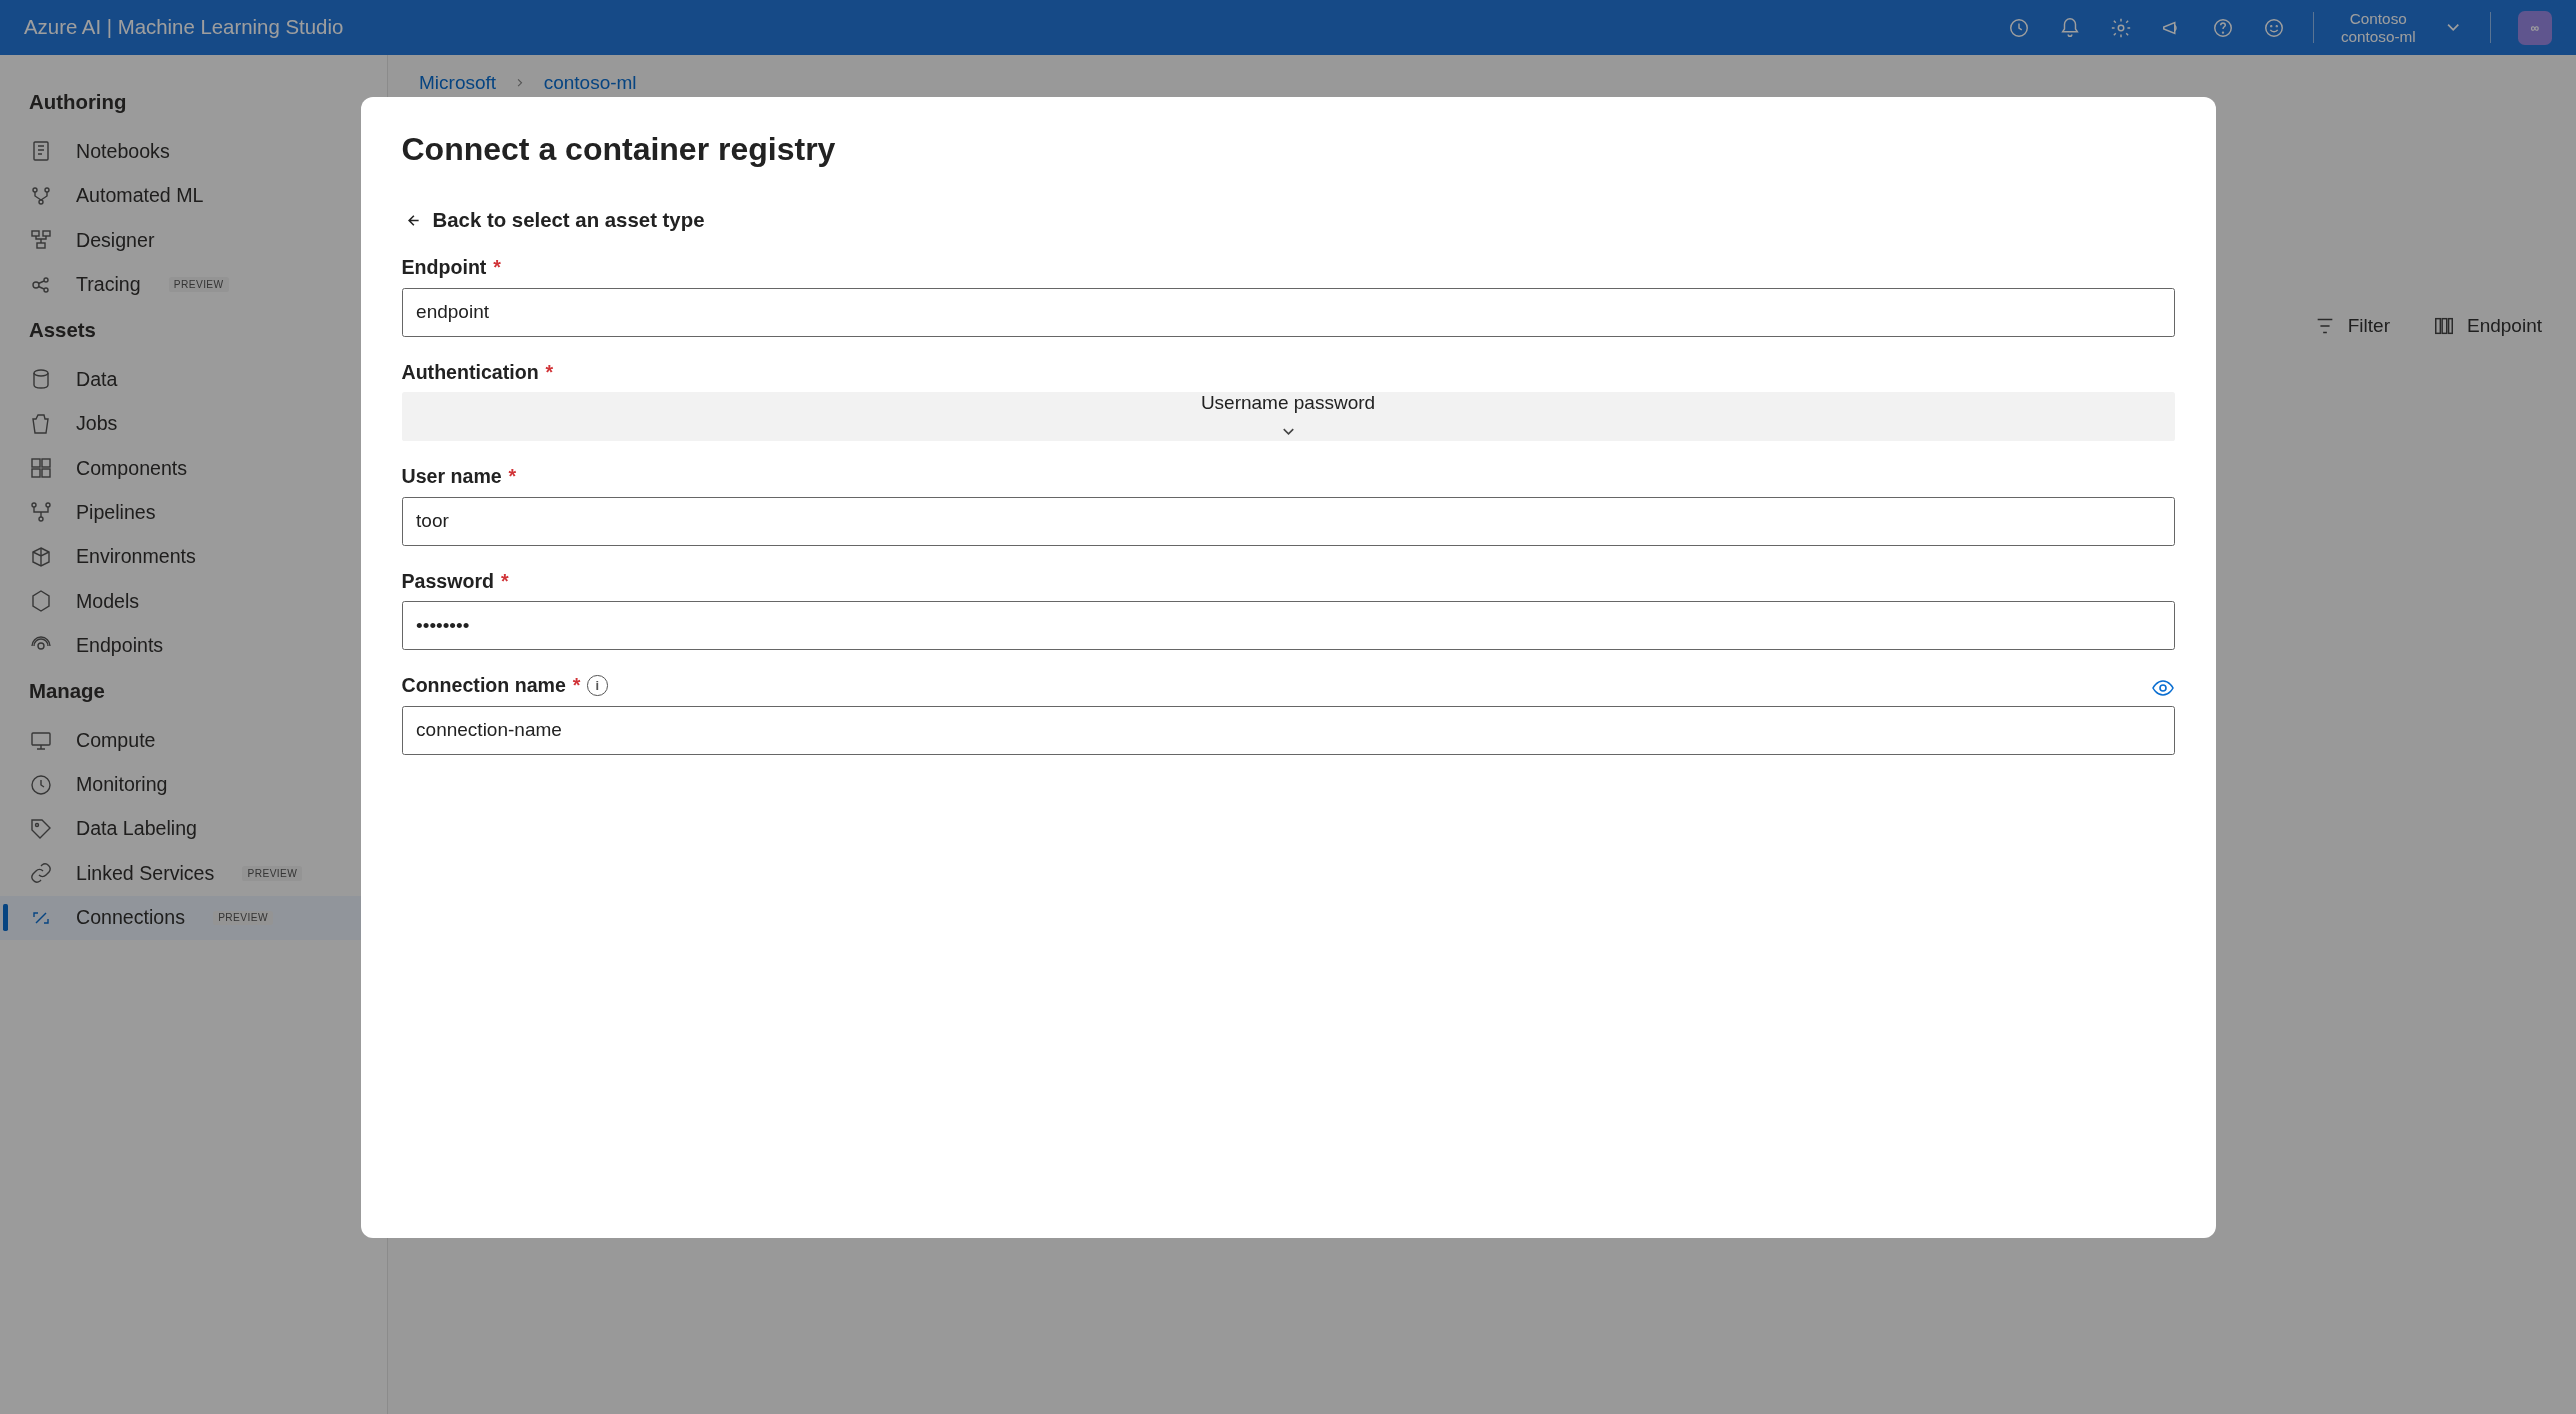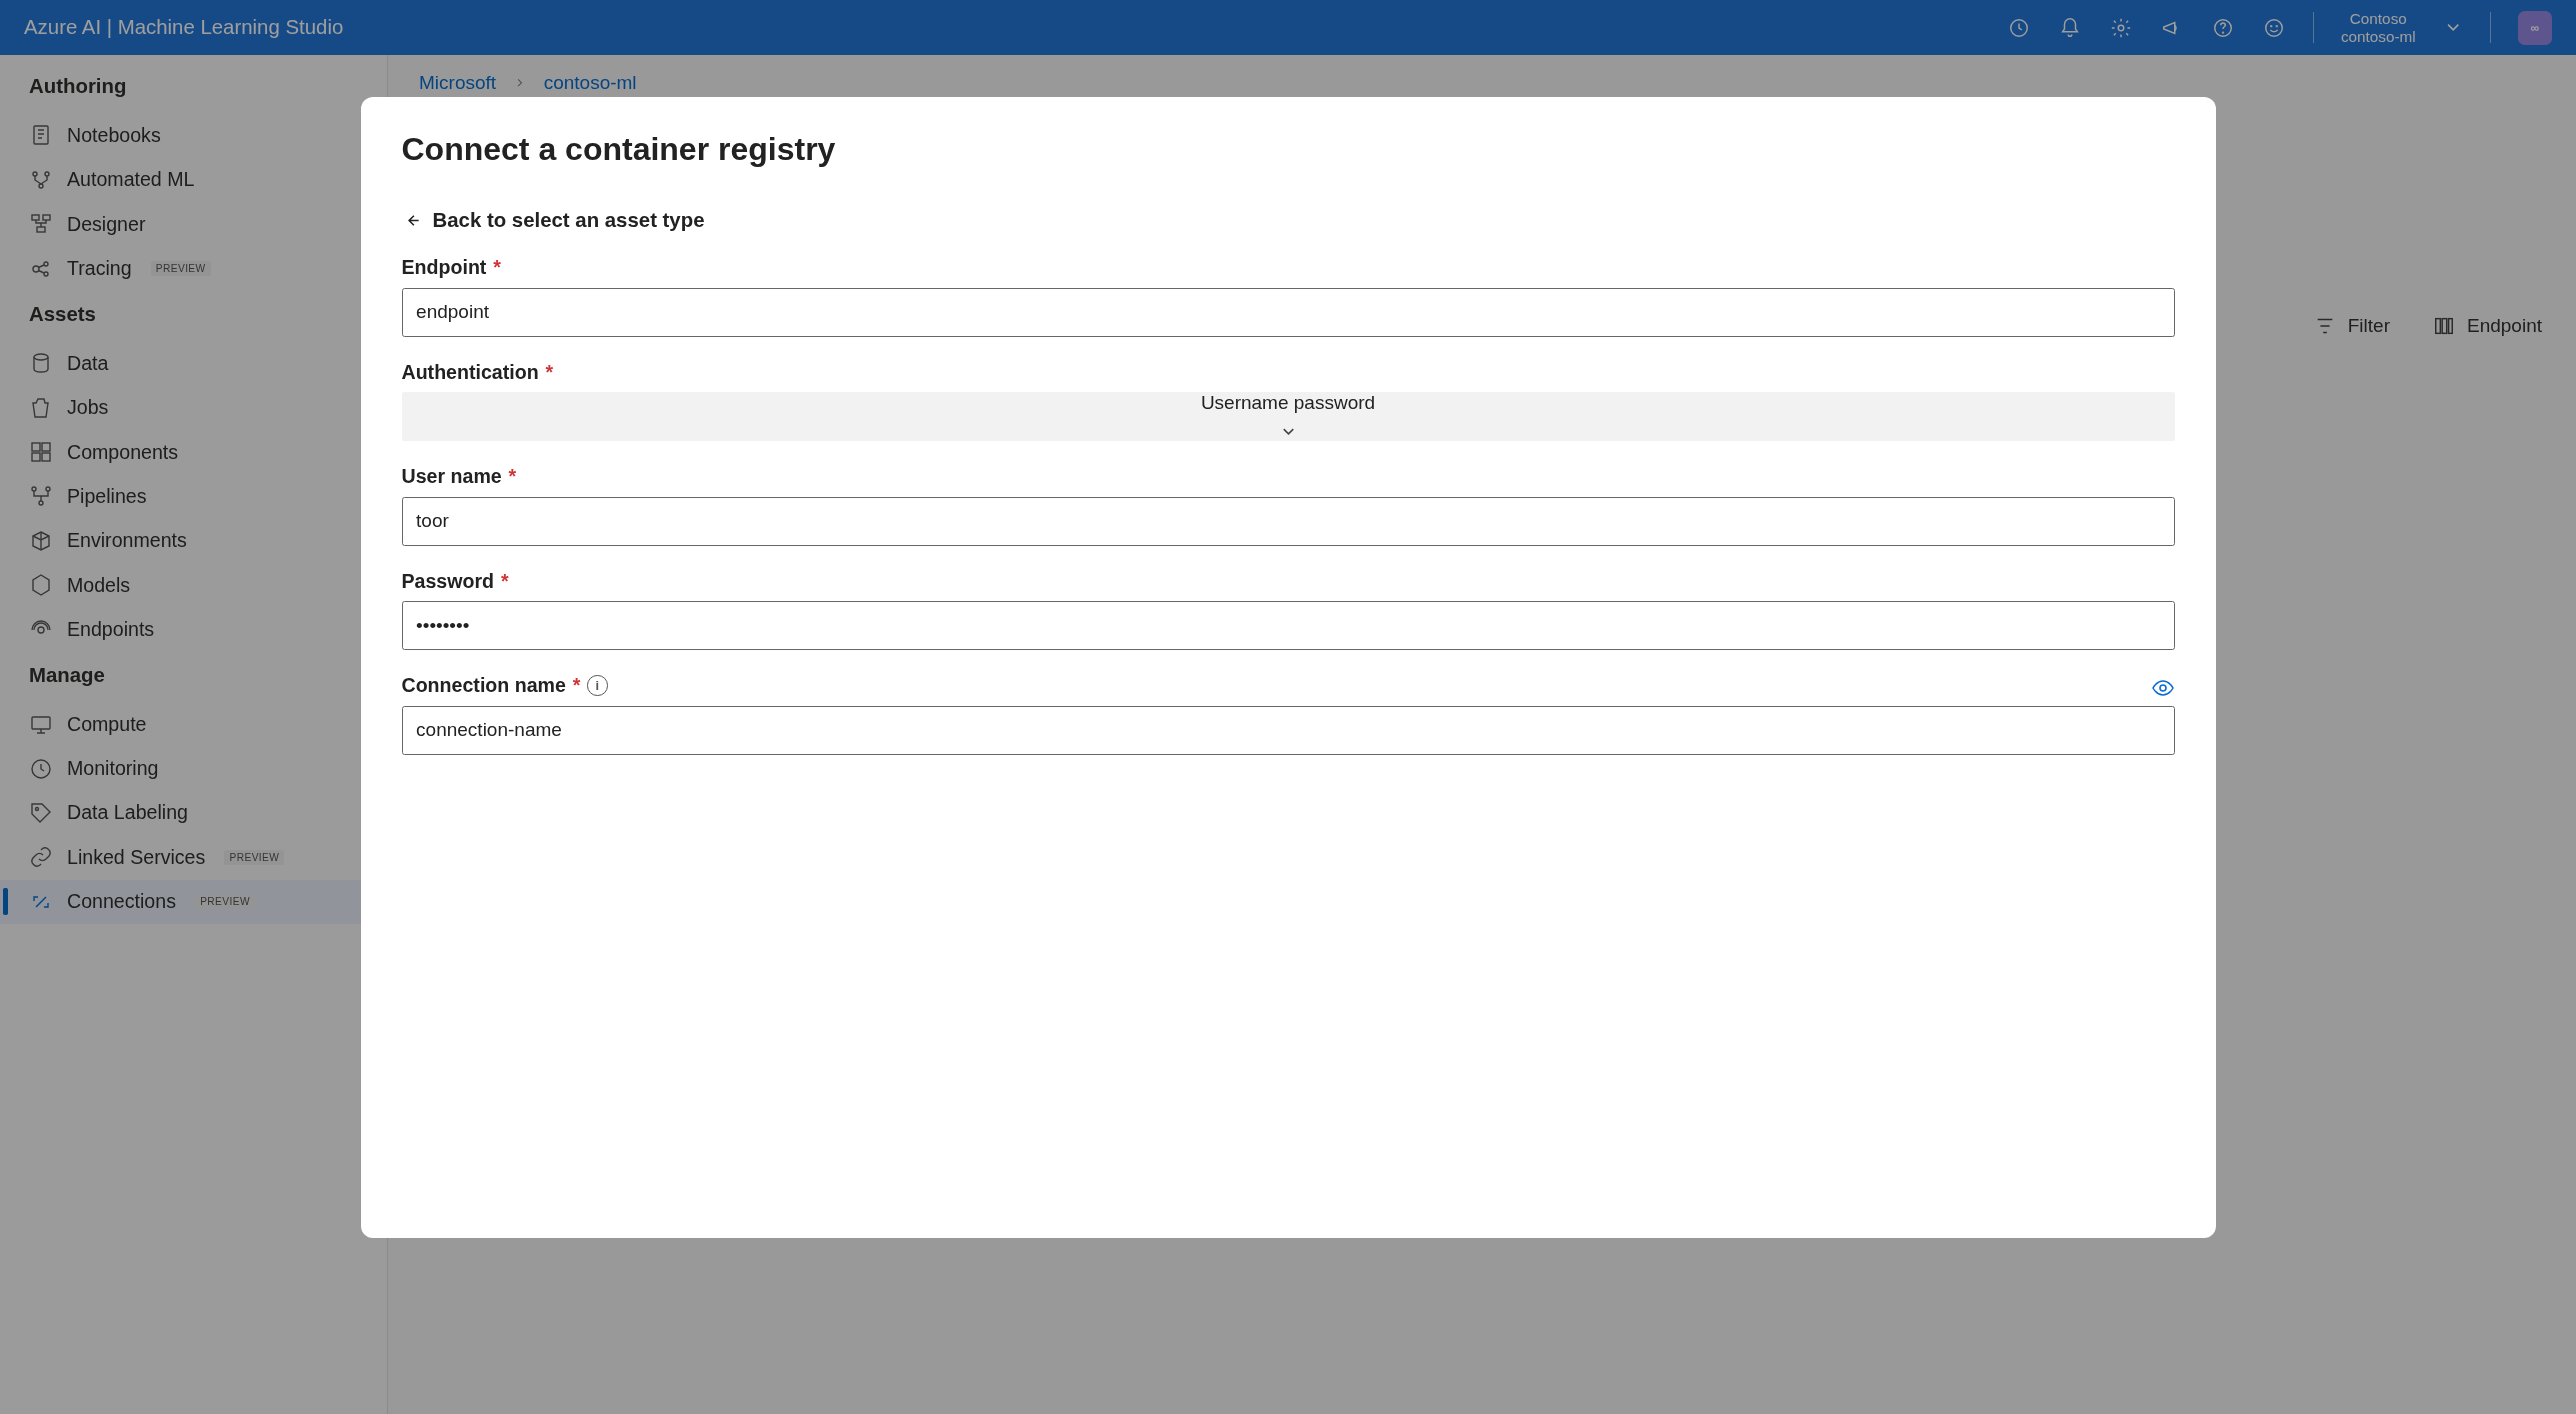--- a/index.html
+++ b/index.html
@@ -47,23 +47,23 @@
 .topbar-icon svg { width:22px; height:22px; stroke:#fff; fill:none; stroke-width:1.6; }
 .topbar-sep { width:0.9px; height:31px; background:rgba(255,255,255,0.5); }
 .workspace-block { display:flex; flex-direction:column; line-height:1.15; font-size:15.3px;text-align:center; }
 .workspace-block .ws-name { font-weight:400; }
 .workspace-block .ws-sub { font-size:15.3px; }
 .chevron-box { display:flex; align-items:center; }
 .chevron-box svg { width:20.4px; height:20.4px; stroke:#fff; fill:none; stroke-width:2; }
 .avatar { width:34px; height:34px; border-radius:6.8px; background:#a18df5; background:#9a8ae6; color:#fff; display:flex; align-items:center; justify-content:center; font-size:12px; font-weight:600; }
 
 .app-body { display:flex; height:calc(100% - 55px); }
-.sidebar { width:388px; border-right:0.9px solid #e1e1e1; background:#fafafa; padding-top:8px; }
+.sidebar { width:388px; border-right:0.9px solid #e1e1e1; background:#fafafa; padding-top:24px; }
 .side-section-title { font-weight:600; font-size:20.4px; padding:12px 29px 15.3px; color:#323130; }
-.side-item { display:flex; align-items:center; gap:14px; padding:10.2px 29px; font-size:19.6px; color:#323130; cursor:pointer; position:relative;text-align:center; }
+.side-item { display:flex; align-items:center; gap:23px; padding:10.2px 29px; font-size:19.6px; color:#323130; cursor:pointer; position:relative;text-align:center; }
 .side-item svg { width:24px; height:24px; stroke:#595959; fill:none; stroke-width:1.4; }
 .side-item.active { background:#eaf1fb; }
 .side-item.active::before { content:""; position:absolute; left:3.4px; top:8.5px; bottom:8.5px; width:4.3px; background:#0a6ed1; border-radius:1.7px; }
 .side-item.active svg { stroke:#0a6ed1; }
 .badge { font-size:10.2px; letter-spacing:0.4px; background:#efefef; color:#555; padding:1.7px 5.1px; border-radius:2.6px; margin-left:5.1px; }
 
 .main { flex:1; position:relative; background:#f7f7f7; }
 .main-breadcrumb { padding:17px 31px 0; font-size:19px; color:#0a6ed1; display:flex; gap:17px; align-items:center; }
 .main-breadcrumb svg { width:13.6px; height:13.6px; stroke:#888; fill:none; stroke-width:2; }
 .main-tools { display:flex; justify-content:flex-end; gap:43px; padding:0 34px; font-size:19px; color:#333; }

